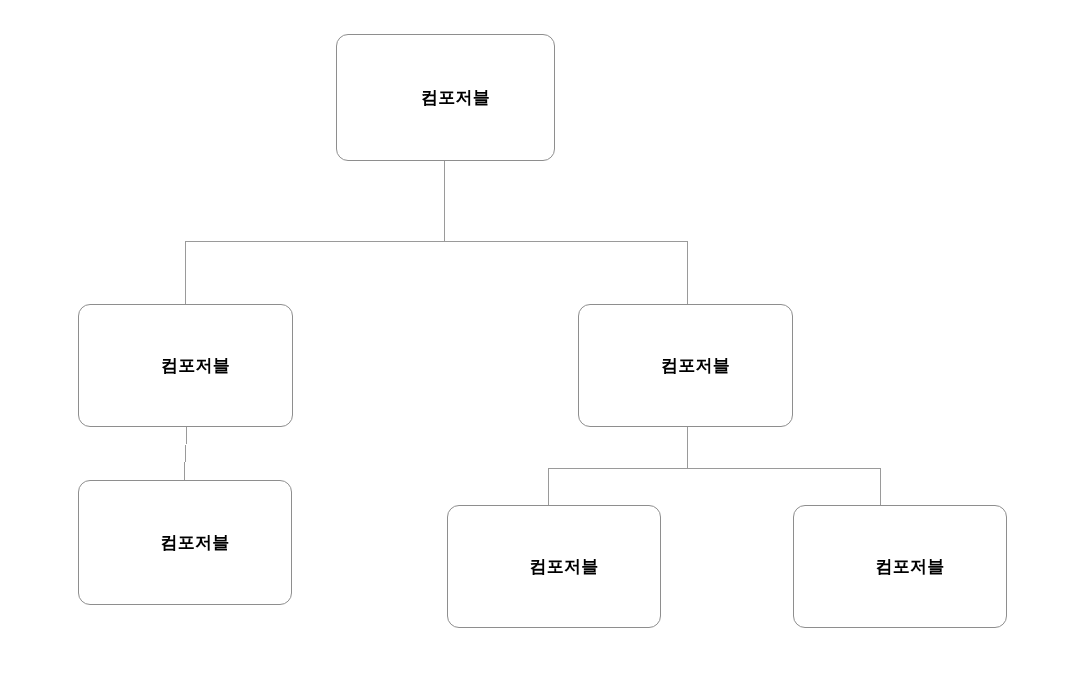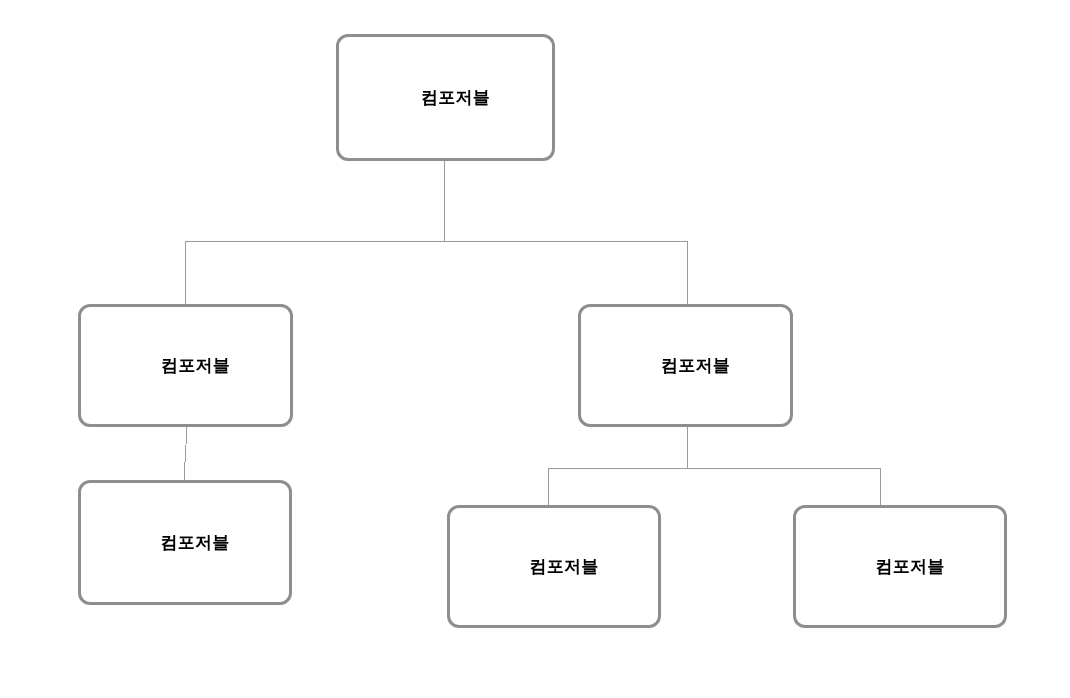--- a/index.html
+++ b/index.html
@@ -20,21 +20,21 @@
     left: 0;
     top: 0;
     width: 1070px;
     height: 698px;
     pointer-events: none;
   }
   .node {
     position: absolute;
     box-sizing: border-box;
     background: #ffffff;
-    border: 3px solid #c2410c;
+    border: 1px solid #c2410c;
     border-radius: 12px;
     display: flex;
     align-items: center;
     justify-content: center;
     z-index: 2;
     padding-left: 20px;
   }
   .node-label {
     font-size: 17px;
     font-weight: bold;

